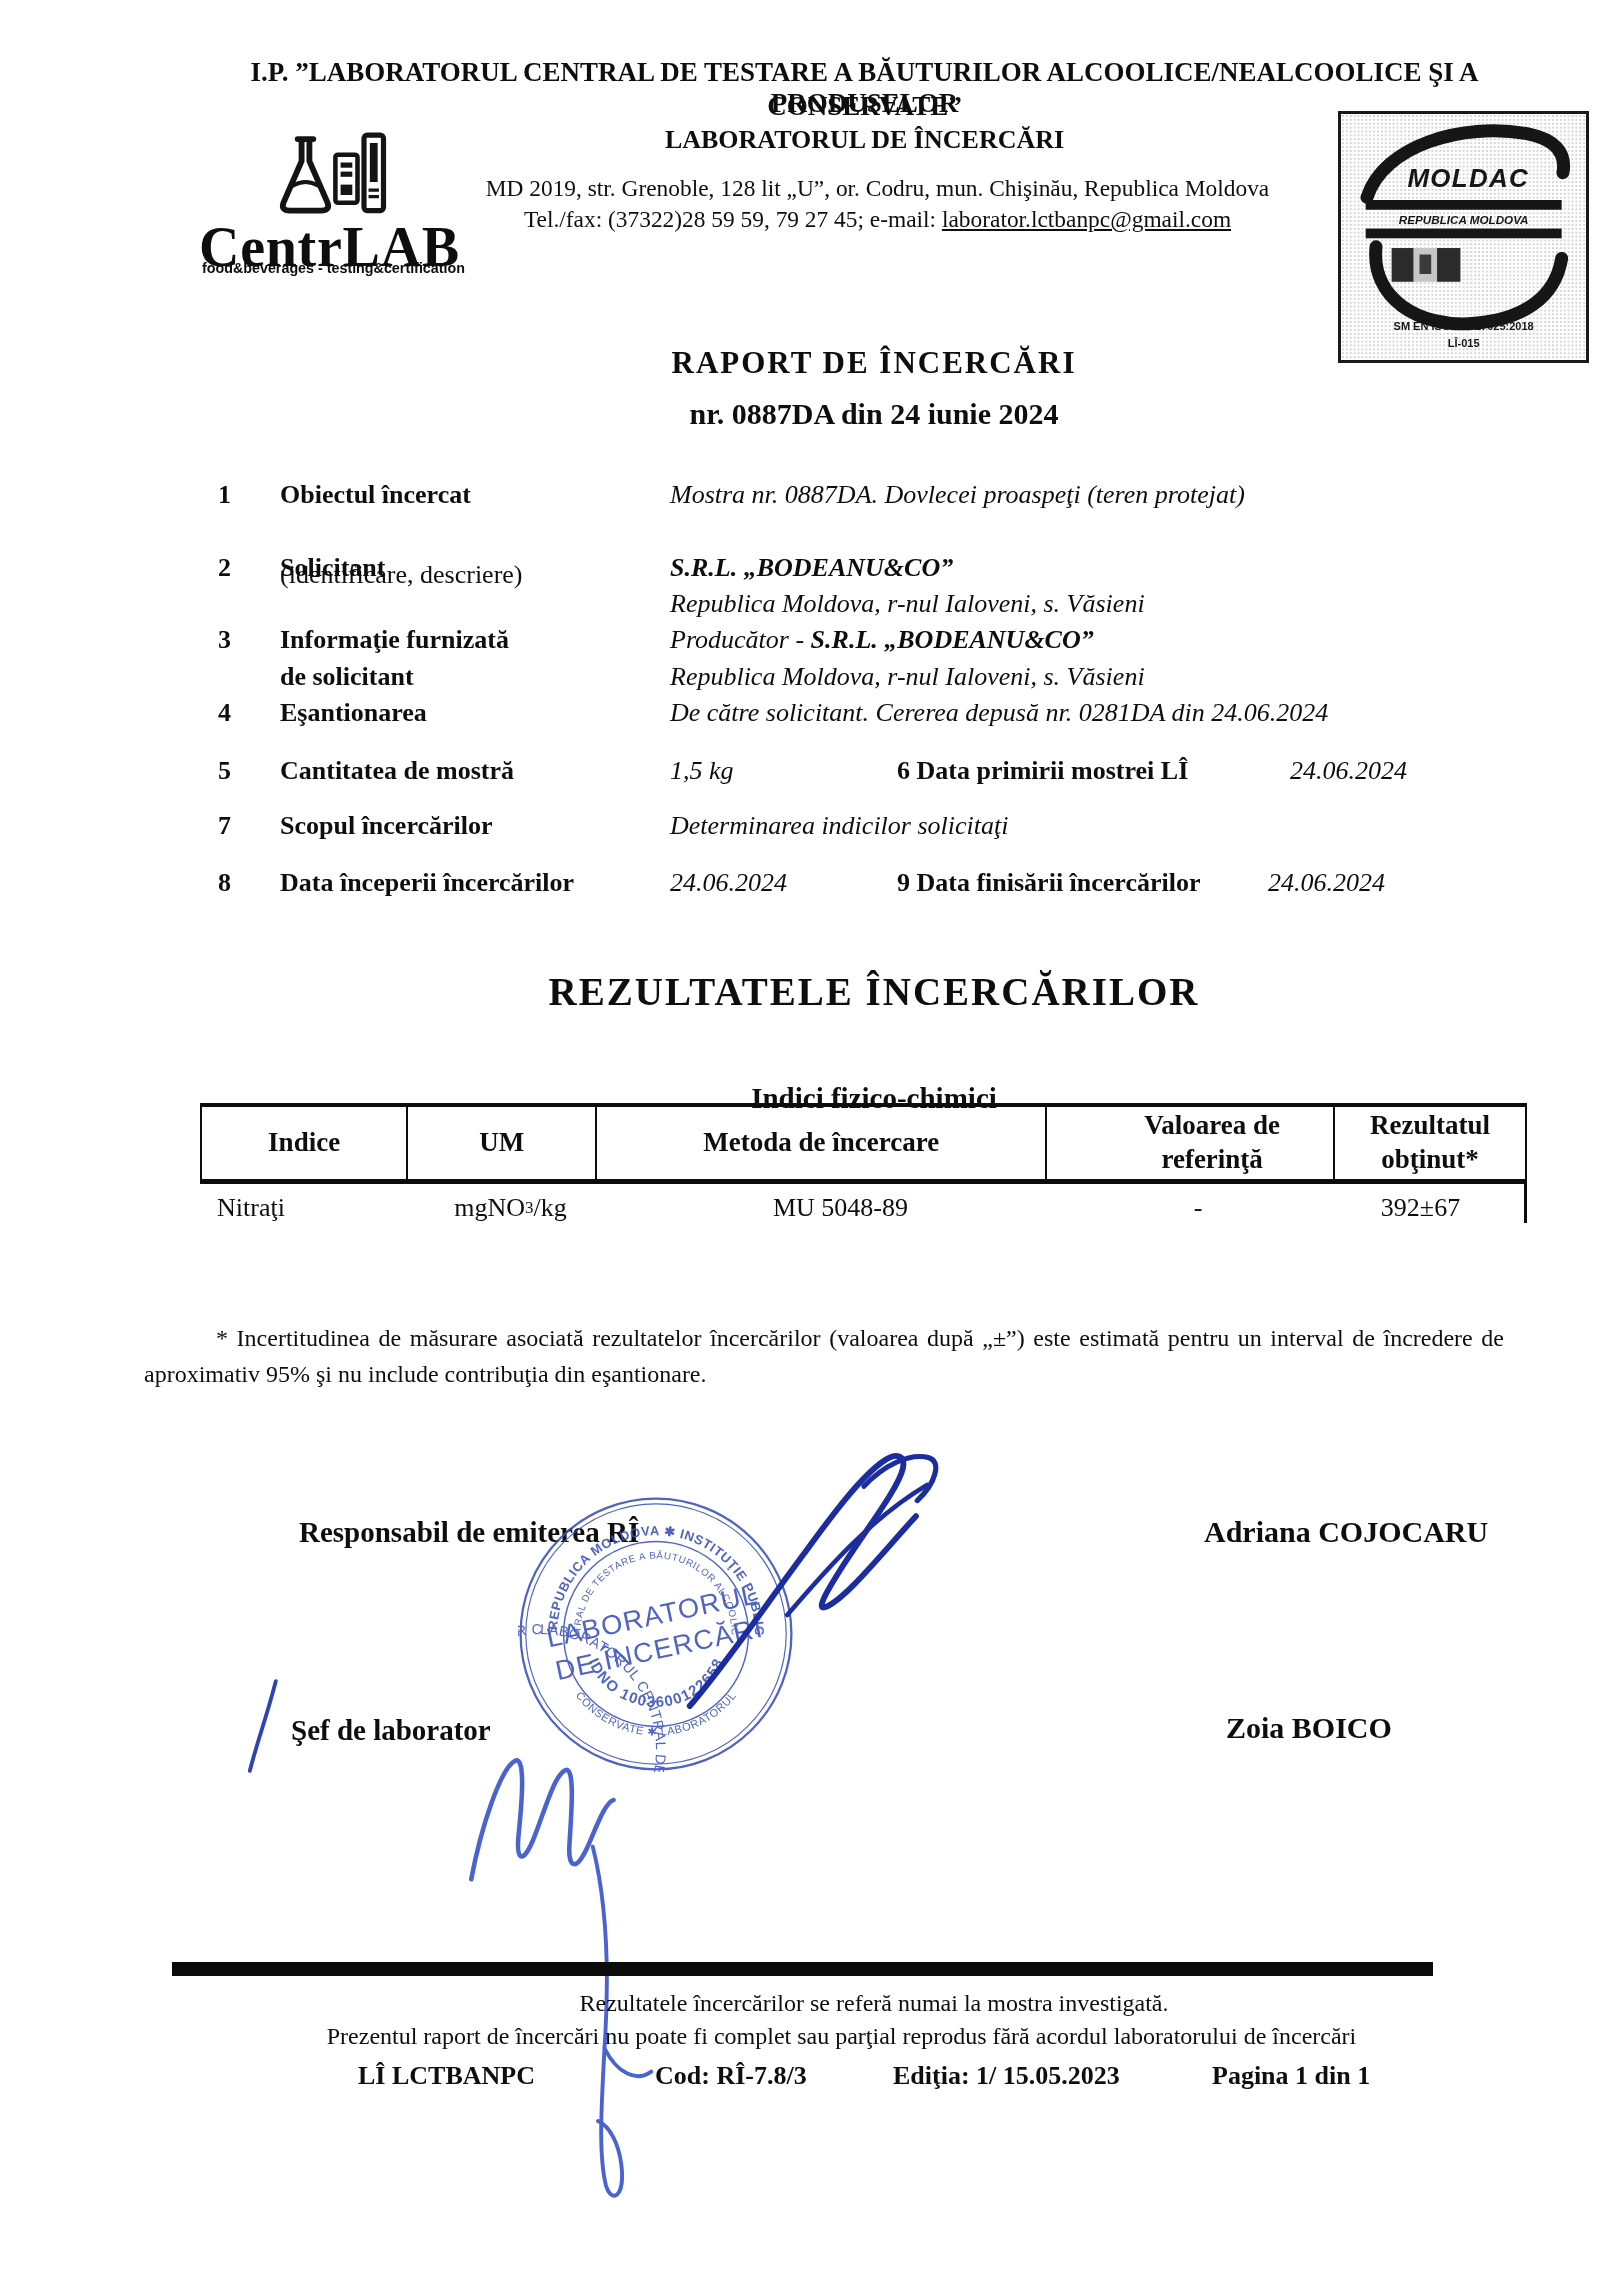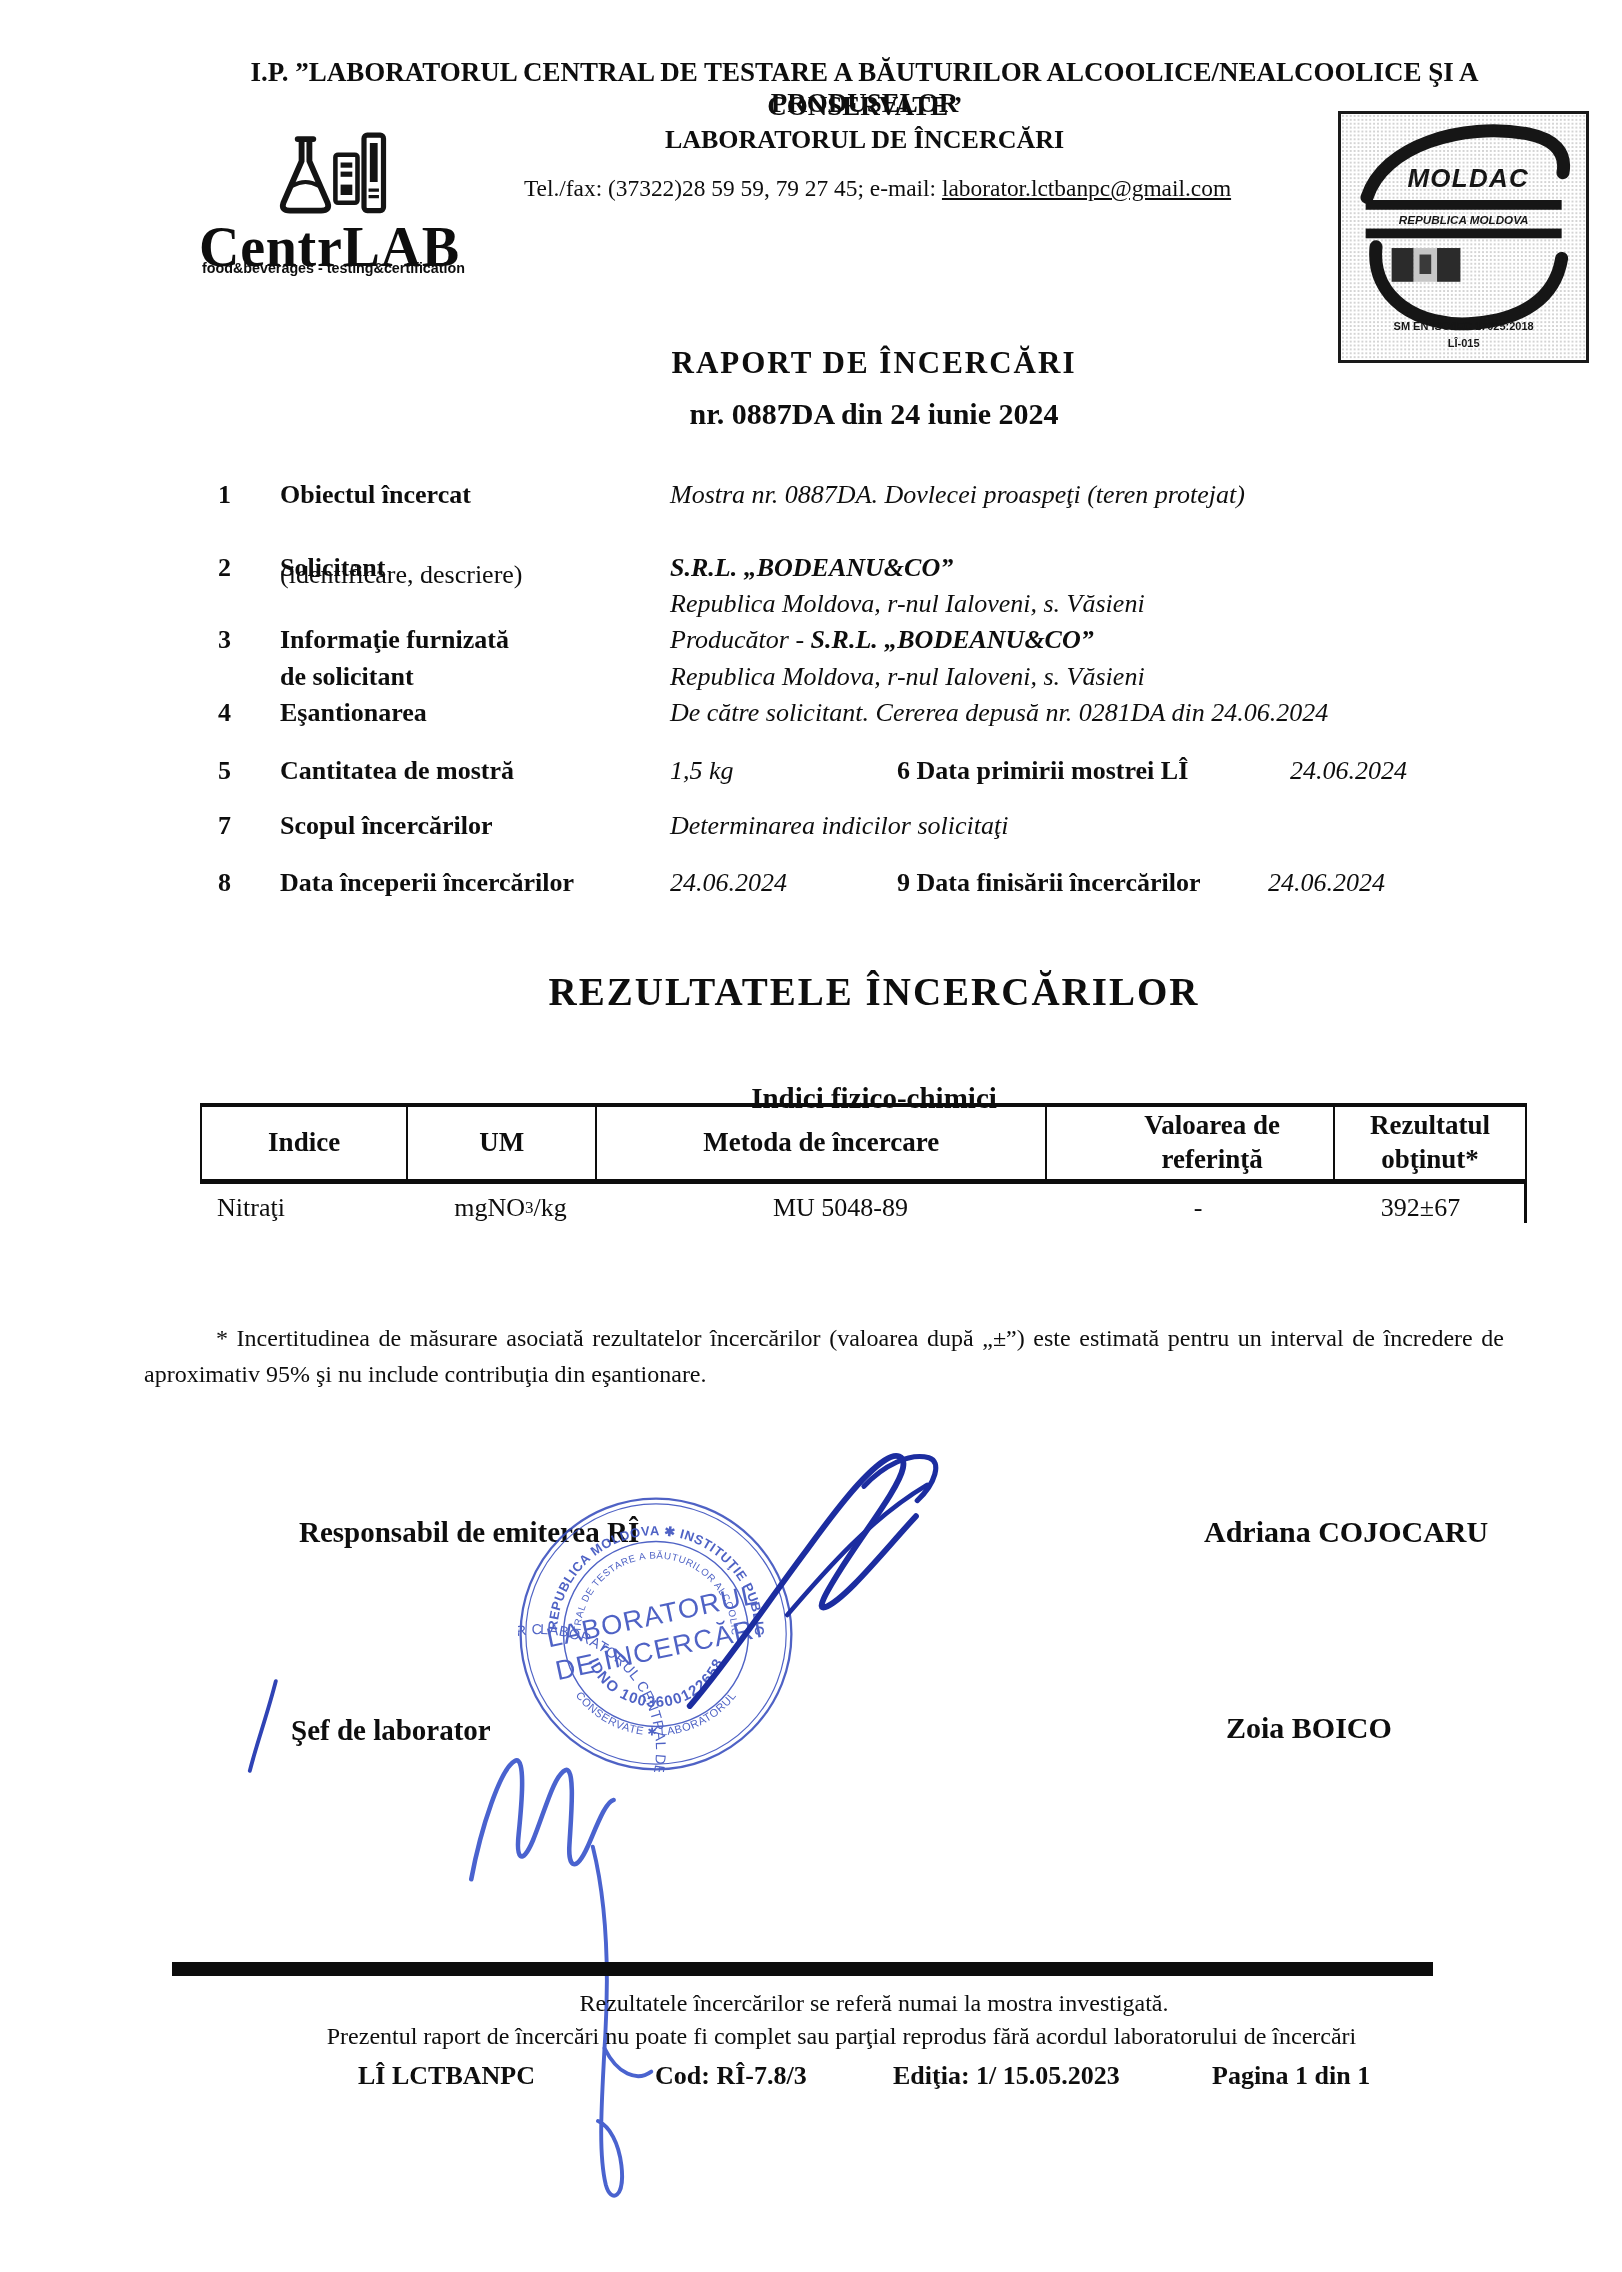--- a/index.html
+++ b/index.html
@@ -58,20 +58,21 @@
 </head>
 <body>
 
 <div class="page">
 
   <div class="abs org-line1">I.P. ”LABORATORUL CENTRAL DE TESTARE A BĂUTURILOR ALCOOLICE/NEALCOOLICE ŞI A PRODUSELOR</div>
   <div class="abs org-line2">CONSERVATE”</div>
   <div class="abs org-line3">LABORATORUL DE ÎNCERCĂRI</div>
 
   <div class="abs addr" style="left:416px;top:173px;">
+    <div>MD 2019,  str. Grenoble, 128 lit „U”, or. Codru, mun. Chişinău, Republica Moldova</div>
     <div>
       <span>Tel./fax: (37322)28 59 59, 79 27 45; e-mail: </span><span class="email">laborator.lctbanpc@gmail.com</span>
     </div>
   </div>
 
   <svg class="abs" style="left:273px;top:130px;" width="117" height="91" viewBox="0 0 180 140">
     <g fill="none" stroke="#141414" stroke-width="9" stroke-linejoin="round" stroke-linecap="round">
       <path d="M38 14 L62 14 M44 14 L44 48 L16 112 Q12 124 26 124 L74 124 Q88 124 84 112 L56 48 L56 14"></path>
       <path d="M30 86 Q50 74 70 86" stroke-width="6"></path>
       <rect x="96" y="38" width="34" height="74" rx="4" stroke-width="7"></rect>

